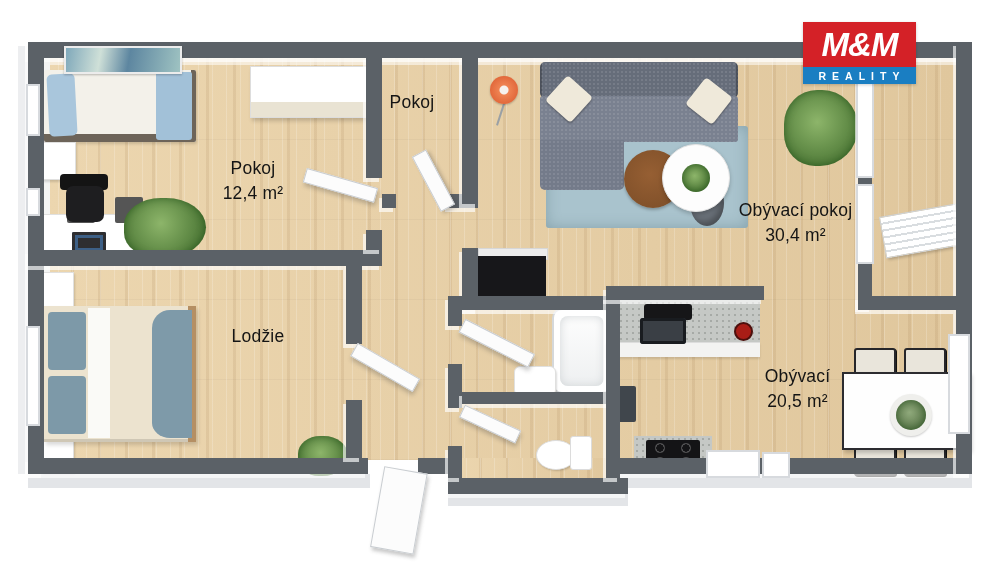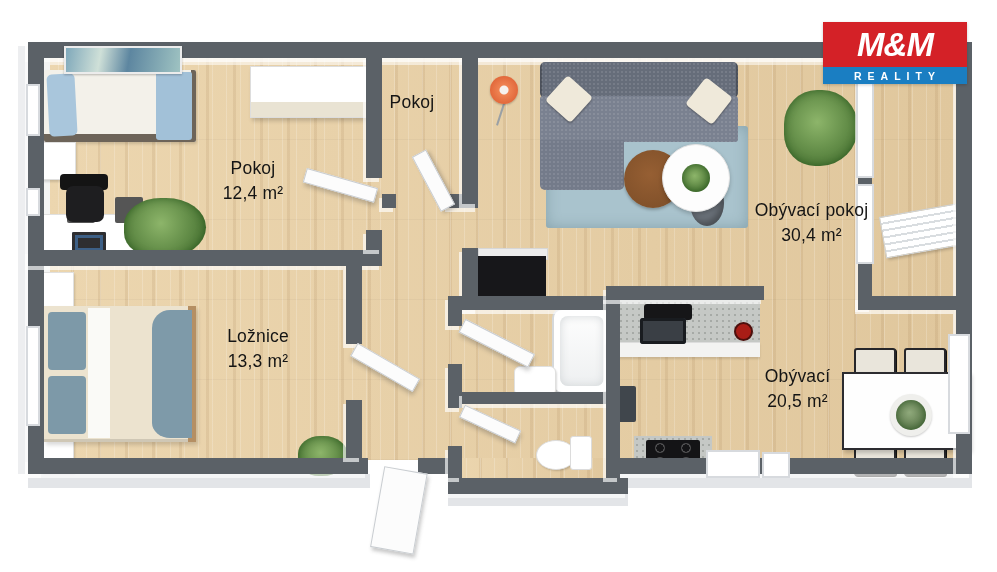--- a/index.html
+++ b/index.html
@@ -24,22 +24,22 @@
         border-radius:48% 52% 55% 45%;box-shadow:inset 0 0 9px rgba(0,50,0,.45);}
   .fabric{background-image:radial-gradient(rgba(255,255,255,.10) 1px, rgba(0,0,0,0) 1.4px);
         background-size:4px 4px;}
   .counter{position:absolute;background-color:#c5c8c5;
         background-image:radial-gradient(rgba(110,115,110,.35) 1px, rgba(0,0,0,0) 1px);
         background-size:6px 6px;}
   .chair{position:absolute;background:#e9e5db;border:2px solid #26262a;border-radius:3px;
         box-shadow:1px 1px 0 #111;}
   .label{position:absolute;font-size:17.5px;color:#141414;text-align:center;line-height:1.45;
         letter-spacing:.2px;z-index:40;}
-  .logo{position:absolute;left:803px;top:22px;width:144px;z-index:60;
-        box-shadow:0 1px 3px rgba(0,0,0,.2);margin-left:20px;}
+  .logo{position:absolute;left:803px;top:22px;width:113px;z-index:60;
+        box-shadow:0 1px 3px rgba(0,0,0,.2);}
   .logo-top{height:45px;background:#d42127;color:#fff;display:flex;align-items:center;
         justify-content:center;font-weight:900;font-size:33px;font-style:italic;letter-spacing:-1px;}
   .logo-bot{height:17px;background:#1a7ec2;color:#fff;display:flex;align-items:center;
         justify-content:center;font-weight:700;font-size:10.5px;letter-spacing:6px;padding-left:5px;}
   .z5{z-index:5}.z10{z-index:10}.z15{z-index:15}.z20{z-index:20}.z25{z-index:25}.z30{z-index:30}
 </style>
 </head>
 <body>
 
 <div id="stage">
@@ -157,27 +157,26 @@
   <div class="door z30" style="left:462px;top:404px;width:60px;height:12px;transform:rotate(25deg);transform-origin:left center;"></div>
   <div class="door z30" style="left:384px;top:470px;width:42px;height:80px;transform:rotate(10deg);transform-origin:center top;"></div>
 
   <div class="label" style="left:168px;top:156px;width:170px;">
     <div>Pokoj</div>
     <div>12,4 m²</div>
   </div>
   <div class="label" style="left:352px;top:90px;width:120px;">
     <div>Pokoj</div>
   </div>
-  <div class="label" style="left:714px;top:198px;width:195px;">
+  <div class="label" style="left:698px;top:198px;width:195px;">
     <div>Obývací pokoj</div>
     <div>30,4 m²</div>
   </div>
   <div class="label" style="left:178px;top:324px;width:160px;">
-    <div>Ložnice</div>
-    <div>13,3 m²</div>
+    <div>Lodžie</div>
   </div>
   <div class="label" style="left:710px;top:364px;width:175px;">
     <div>Obývací</div>
     <div>20,5 m²</div>
   </div>
 
   <div class="logo">
     <div class="logo-top">M&amp;M</div>
     <div class="logo-bot">REALITY</div>
   </div>

